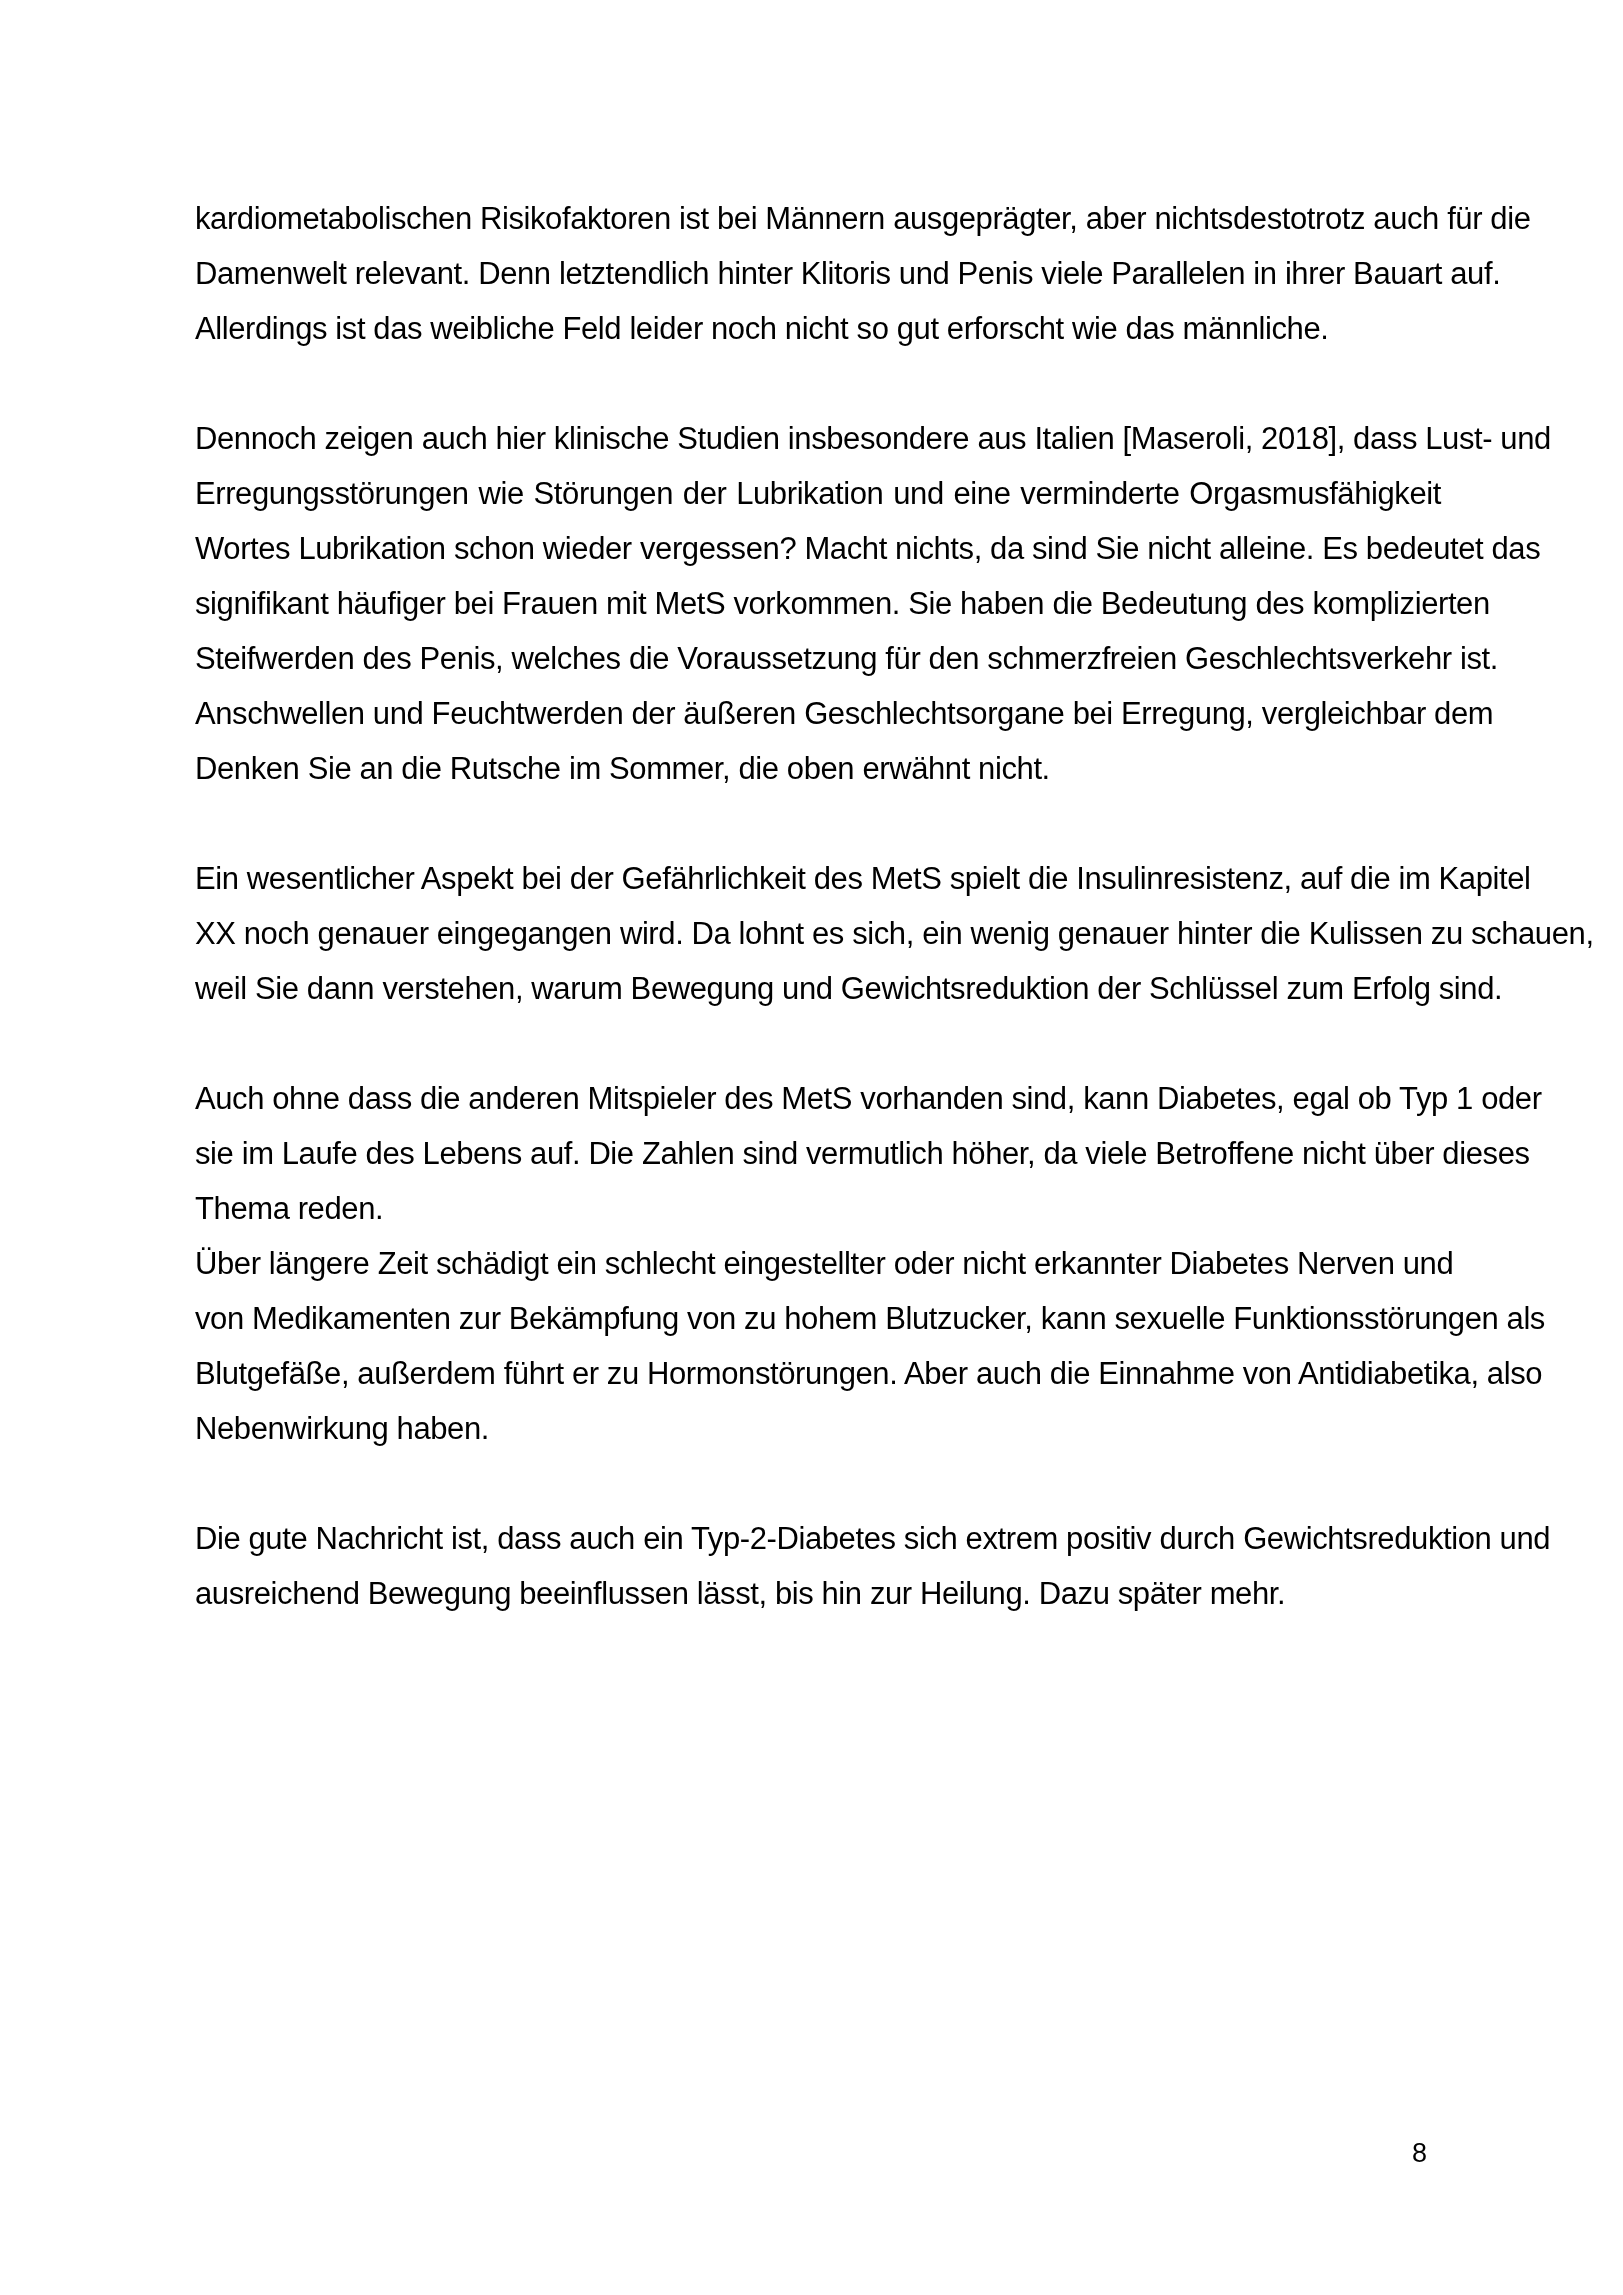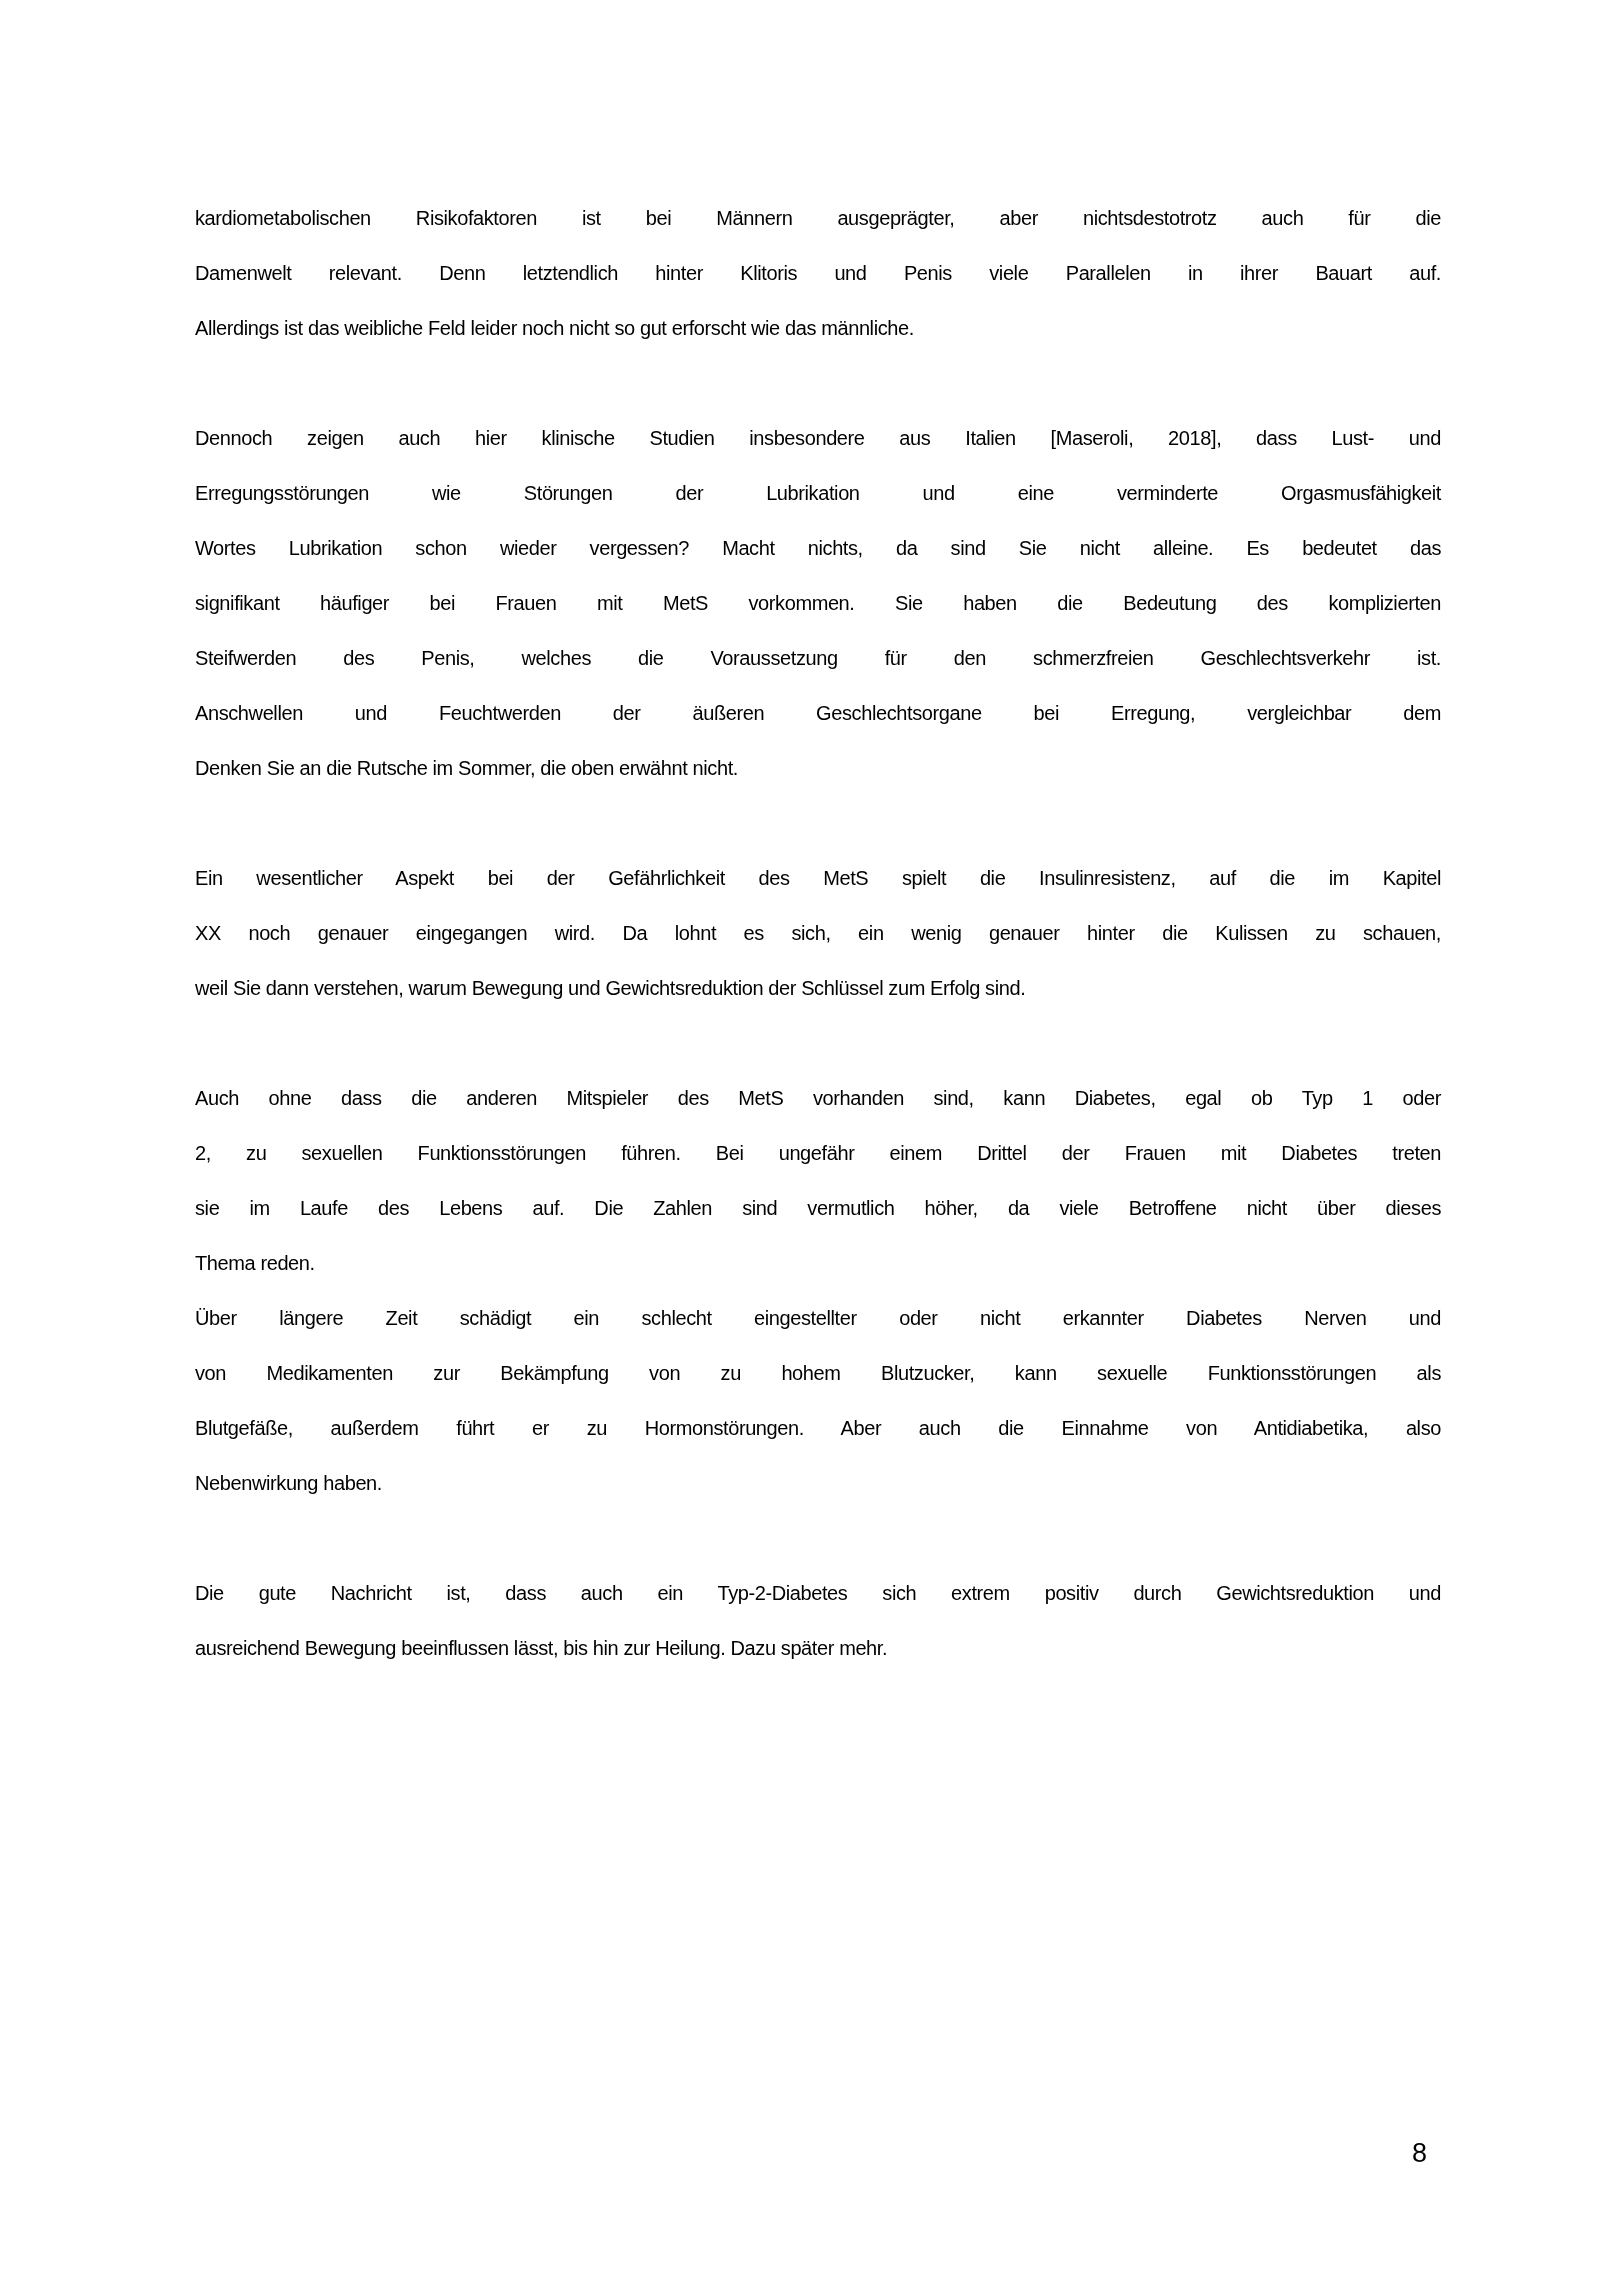--- a/index.html
+++ b/index.html
@@ -16,21 +16,21 @@
       color: #000000;
     }
     .page {
       position: absolute;
       left: 195px;
       top: 191px;
       width: 1246px;
     }
     .para {
       margin: 0 0 55px 0;
-      font-size: 20px;
+      font-size: 31px;
       line-height: 55px;
       text-align: justify;
       letter-spacing: -0.4px;
       word-spacing: 0px;
     }
     .para.tight {
       margin-bottom: 0;
     }
     .line {
       display: block;
@@ -73,21 +73,20 @@
   </p>
 
   <p class="para">
     <span class="line">Ein wesentlicher Aspekt bei der Gefährlichkeit des MetS spielt die Insulinresistenz, auf die im Kapitel</span>
     <span class="line">XX noch genauer eingegangen wird. Da lohnt es sich, ein wenig genauer hinter die Kulissen zu schauen,</span>
     <span class="line last">weil Sie dann verstehen, warum Bewegung und Gewichtsreduktion der Schlüssel zum Erfolg sind.</span>
   </p>
 
   <p class="para tight">
     <span class="line">Auch ohne dass die anderen Mitspieler des MetS vorhanden sind, kann Diabetes, egal ob Typ 1 oder</span>
-    <span class="line">2, zu sexuellen Funktionsstörungen führen. Bei ungefähr einem Drittel der Frauen mit Diabetes treten</span>
     <span class="line">sie im Laufe des Lebens auf. Die Zahlen sind vermutlich höher, da viele Betroffene nicht über dieses</span>
     <span class="line last">Thema reden.</span>
   </p>
 
   <p class="para">
     <span class="line">Über längere Zeit schädigt ein schlecht eingestellter oder nicht erkannter Diabetes Nerven und</span>
     <span class="line">von Medikamenten zur Bekämpfung von zu hohem Blutzucker, kann sexuelle Funktionsstörungen als</span>
     <span class="line">Blutgefäße, außerdem führt er zu Hormonstörungen. Aber auch die Einnahme von Antidiabetika, also</span>
     <span class="line last">Nebenwirkung haben.</span>
   </p>

